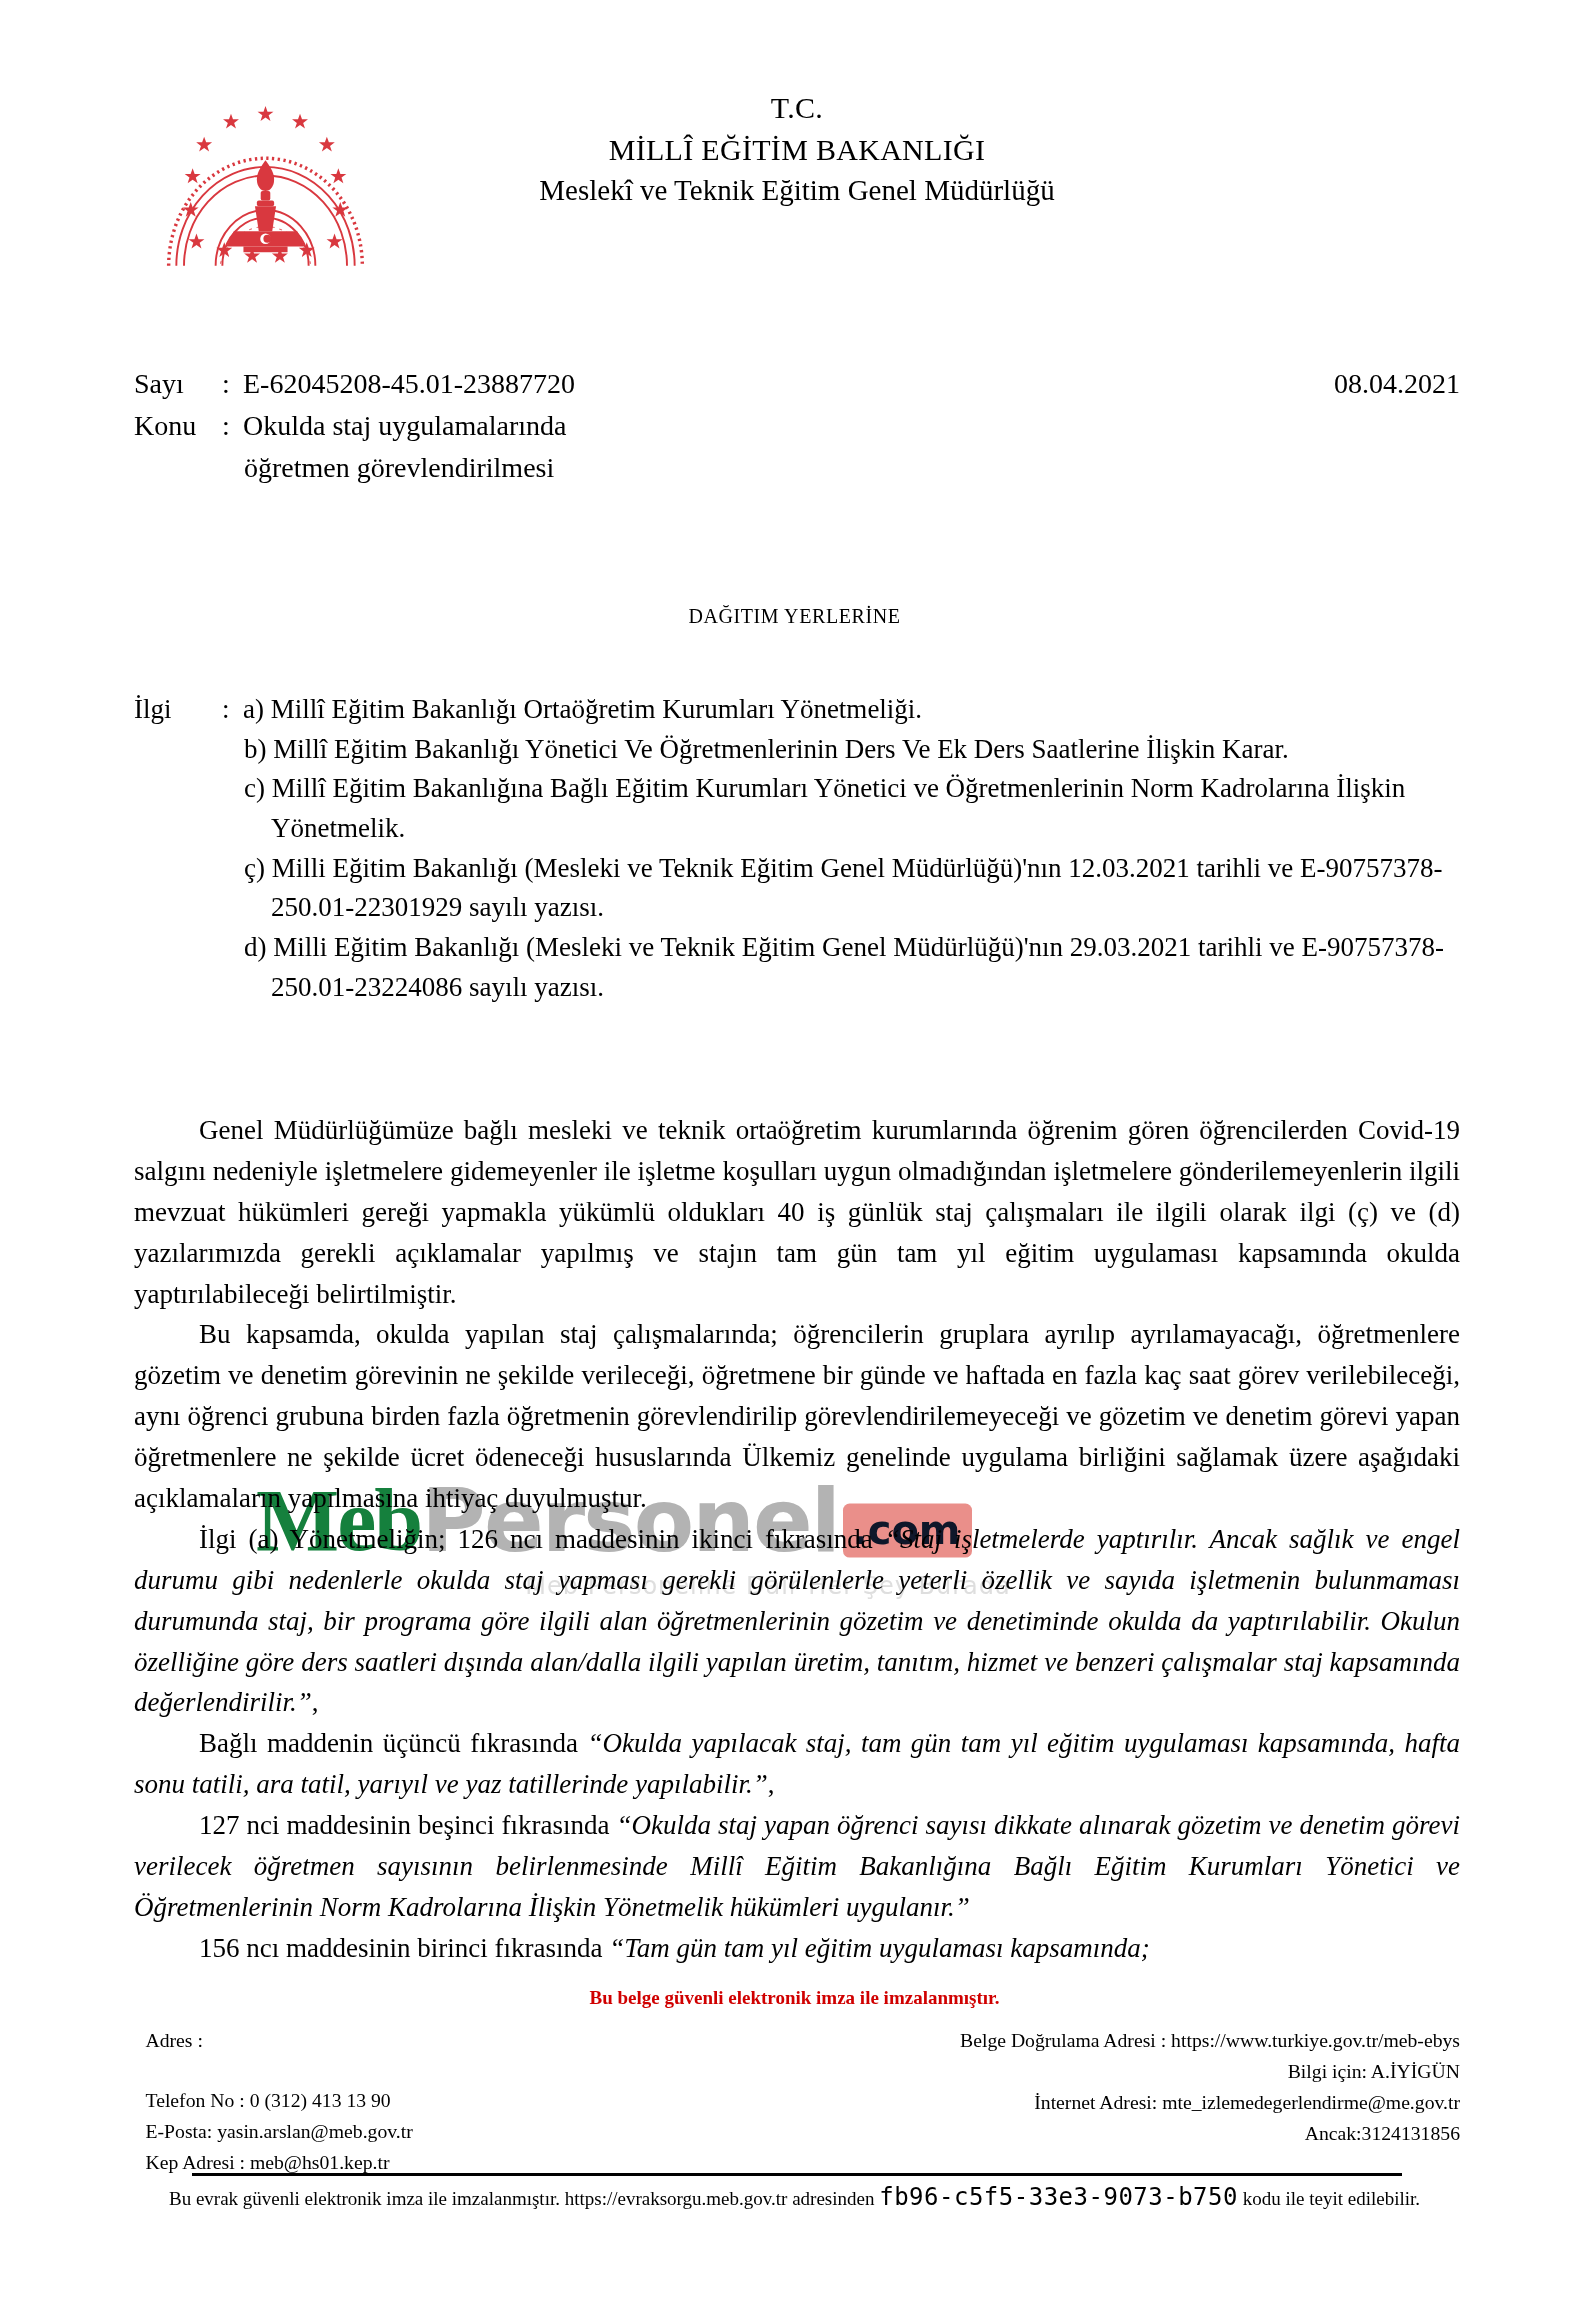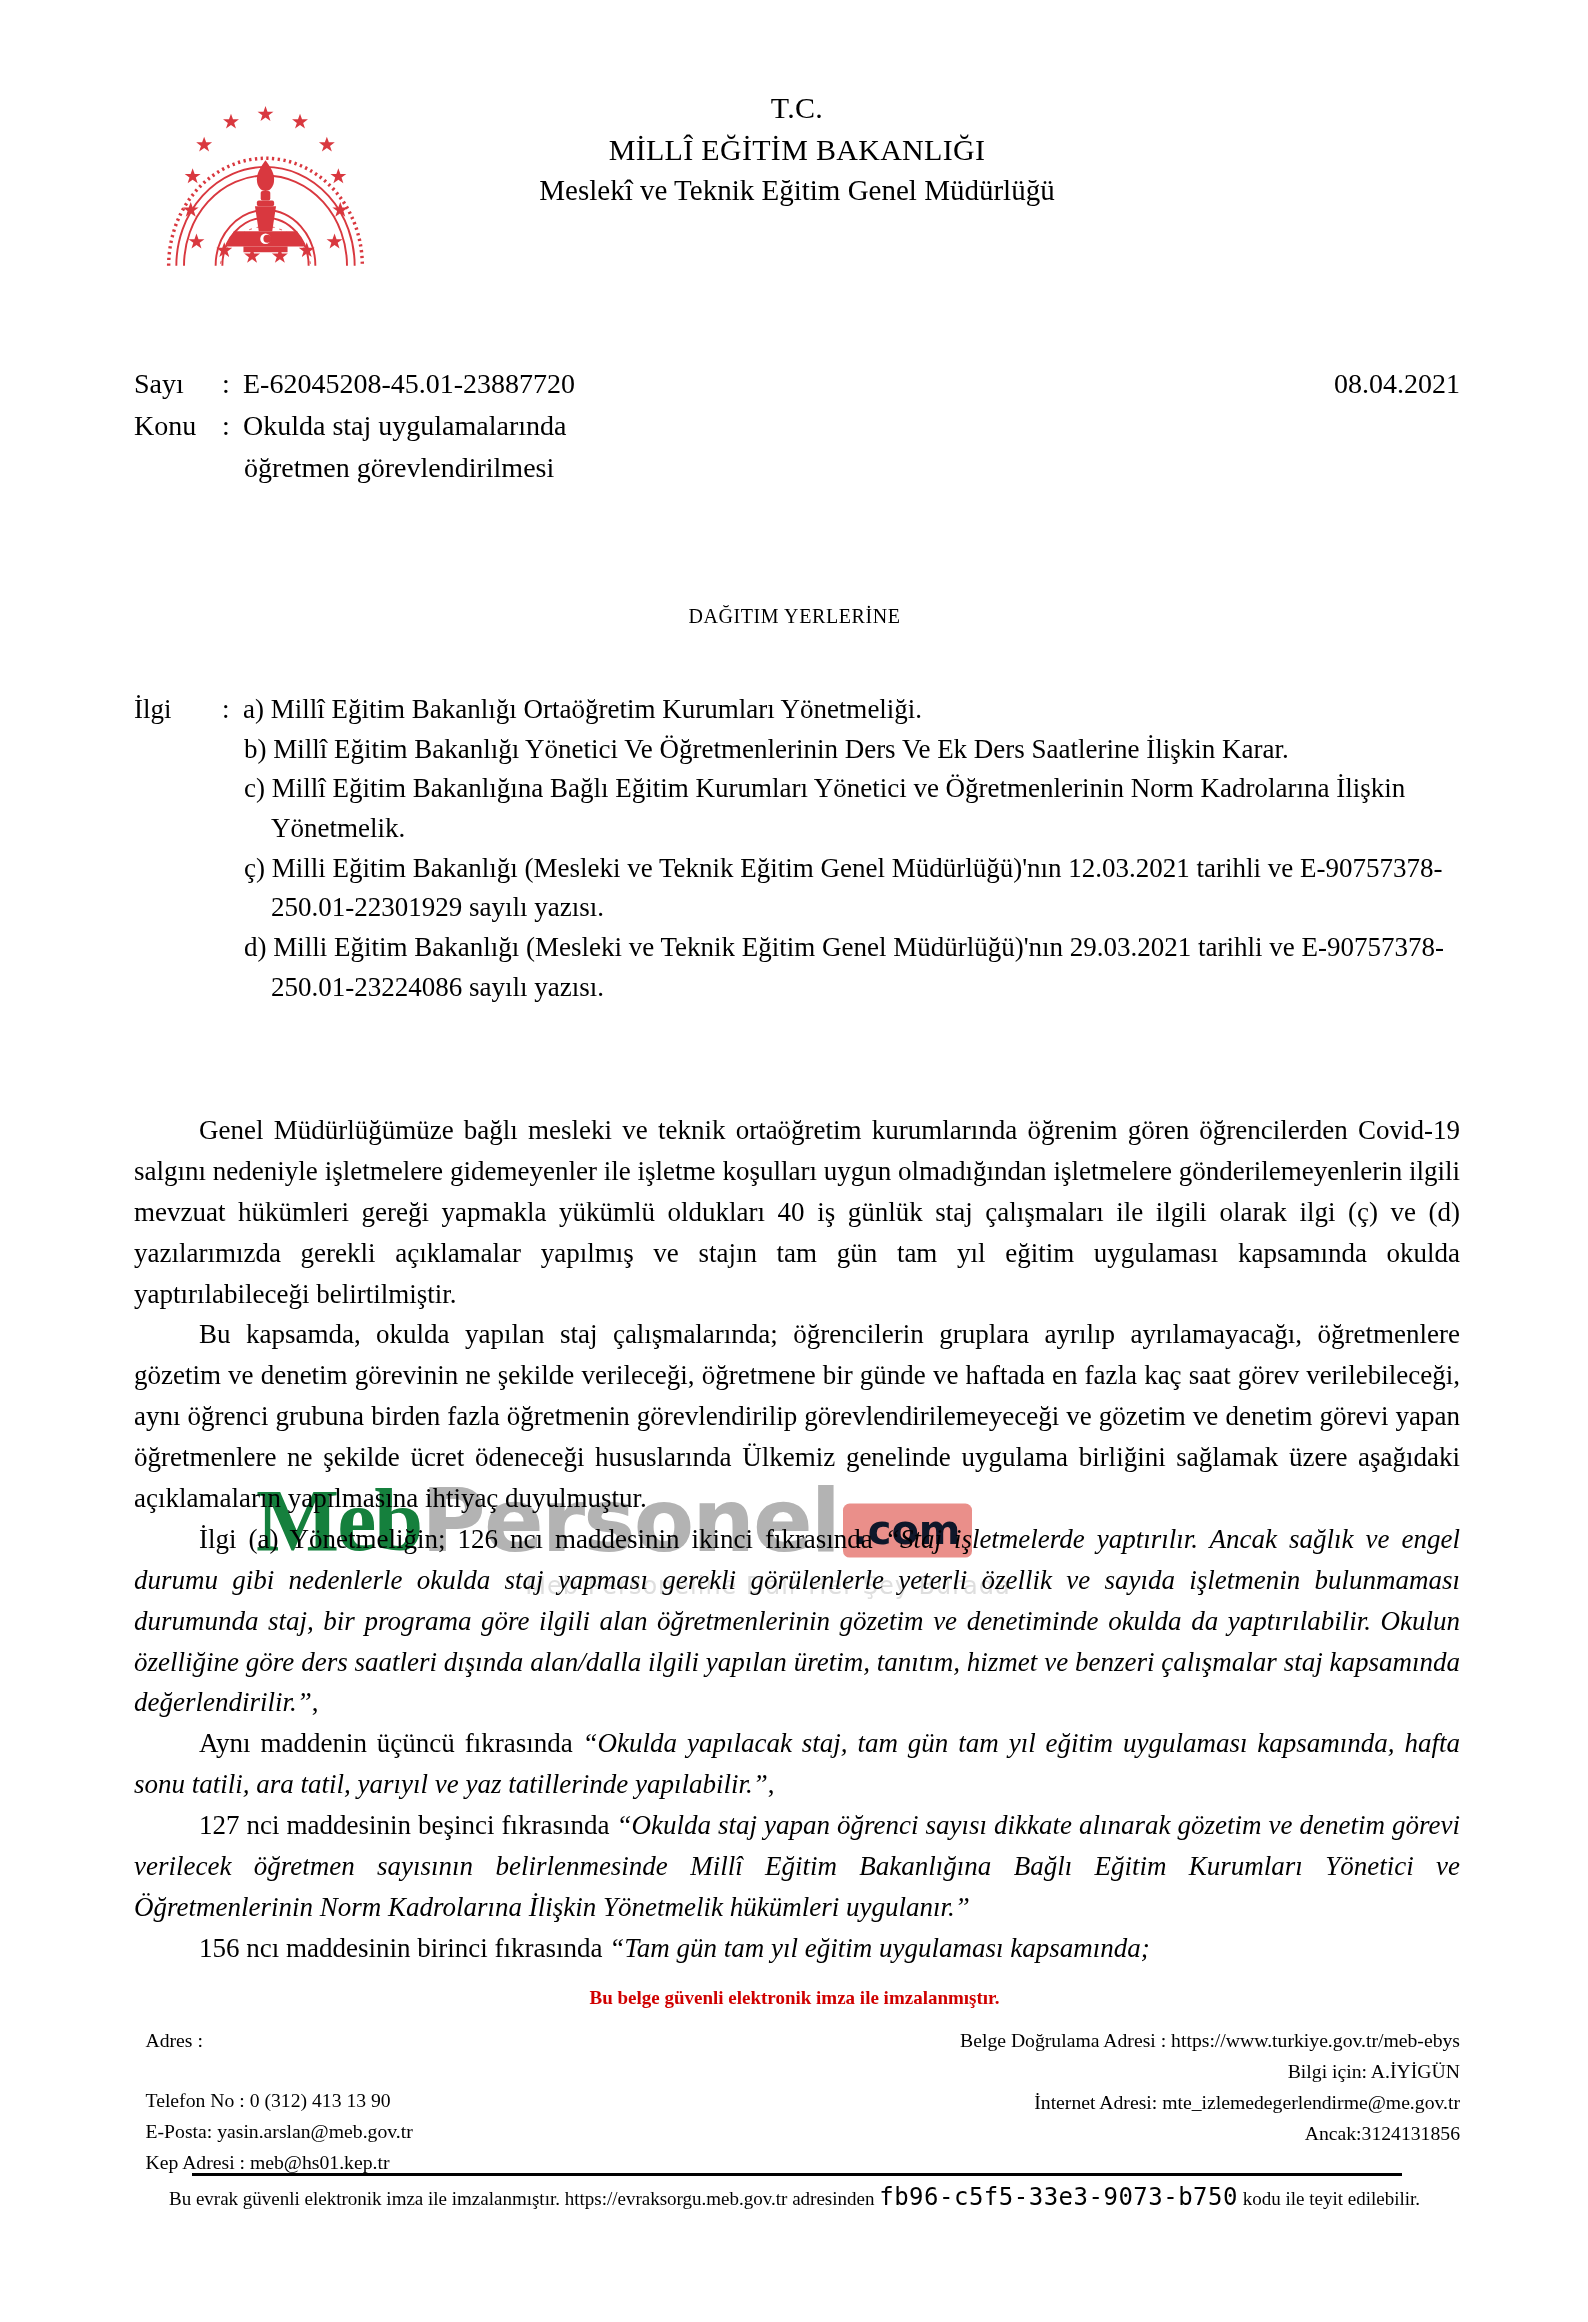--- a/index.html
+++ b/index.html
@@ -347,21 +347,21 @@
     <span class="wm-meb">Meb</span>
     <span class="wm-personel">Personel</span>
     <span class="wm-com-box">.com</span>
   </div>
   <div class="wm-sub">Meb Personeline Dair Her Şey Burada</div>
 
   <div class="body-block">
     <p>Genel Müdürlüğümüze bağlı mesleki ve teknik ortaöğretim kurumlarında öğrenim gören öğrencilerden Covid-19 salgını nedeniyle işletmelere gidemeyenler ile işletme koşulları uygun olmadığından işletmelere gönderilemeyenlerin ilgili mevzuat hükümleri gereği yapmakla yükümlü oldukları 40 iş günlük staj çalışmaları ile ilgili olarak ilgi (ç) ve (d) yazılarımızda gerekli açıklamalar yapılmış ve stajın tam gün tam yıl eğitim uygulaması kapsamında okulda yaptırılabileceği belirtilmiştir.</p>
     <p>Bu kapsamda, okulda yapılan staj çalışmalarında; öğrencilerin gruplara ayrılıp ayrılamayacağı, öğretmenlere gözetim ve denetim görevinin ne şekilde verileceği, öğretmene bir günde ve haftada en fazla kaç saat görev verilebileceği, aynı öğrenci grubuna birden fazla öğretmenin görevlendirilip görevlendirilemeyeceği ve gözetim ve denetim görevi yapan öğretmenlere ne şekilde ücret ödeneceği hususlarında Ülkemiz genelinde uygulama birliğini sağlamak üzere aşağıdaki açıklamaların yapılmasına ihtiyaç duyulmuştur.</p>
     <p><span>İlgi (a) Yönetmeliğin; 126 ncı maddesinin ikinci fıkrasında </span><span class="it">“Staj işletmelerde yaptırılır. Ancak sağlık</span><span class="it"> ve engel durumu gibi nedenlerle okulda staj yapması gerekli görülenlerle yeterli özellik ve sayıda işletmenin bulunmaması durumunda staj, bir programa göre ilgili alan öğretmenlerinin gözetim ve denetiminde okulda da yaptırılabilir. Okulun özelliğine göre ders saatleri dışında alan/dalla ilgili yapılan üretim, tanıtım, hizmet ve benzeri çalışmalar staj kapsamında değerlendirilir.”</span><span>,</span></p>
-    <p><span>Aynı maddenin üçüncü fıkrasında </span><span class="it">“Okulda yapılacak staj, tam gün tam yıl eğitim uygulaması kapsamında, hafta sonu tatili, ara tatil, yarıyıl ve yaz tatillerinde yapılabilir.”</span><span>,</span></p>
+    <p><span>Bağlı maddenin üçüncü fıkrasında </span><span class="it">“Okulda yapılacak staj, tam gün tam yıl eğitim uygulaması kapsamında, hafta sonu tatili, ara tatil, yarıyıl ve yaz tatillerinde yapılabilir.”</span><span>,</span></p>
     <p><span>127 nci maddesinin beşinci fıkrasında </span><span class="it">“Okulda staj yapan öğrenci sayısı dikkate alınarak gözetim ve denetim görevi verilecek öğretmen sayısının belirlenmesinde Millî Eğitim Bakanlığına Bağlı Eğitim Kurumları Yönetici ve Öğretmenlerinin Norm Kadrolarına İlişkin Yönetmelik hükümleri uygulanır.”</span></p>
     <p><span>156 ncı maddesinin birinci fıkrasında </span><span class="it">“Tam gün tam yıl eğitim uygulaması kapsamında;</span></p>
   </div>
 
   <div class="sig-notice">Bu belge güvenli  elektronik imza ile imzalanmıştır.</div>
 
   <div class="footer">
     <div class="footer-cols">
       <div class="f-left">
         <div class="f-line">Adres :</div>

